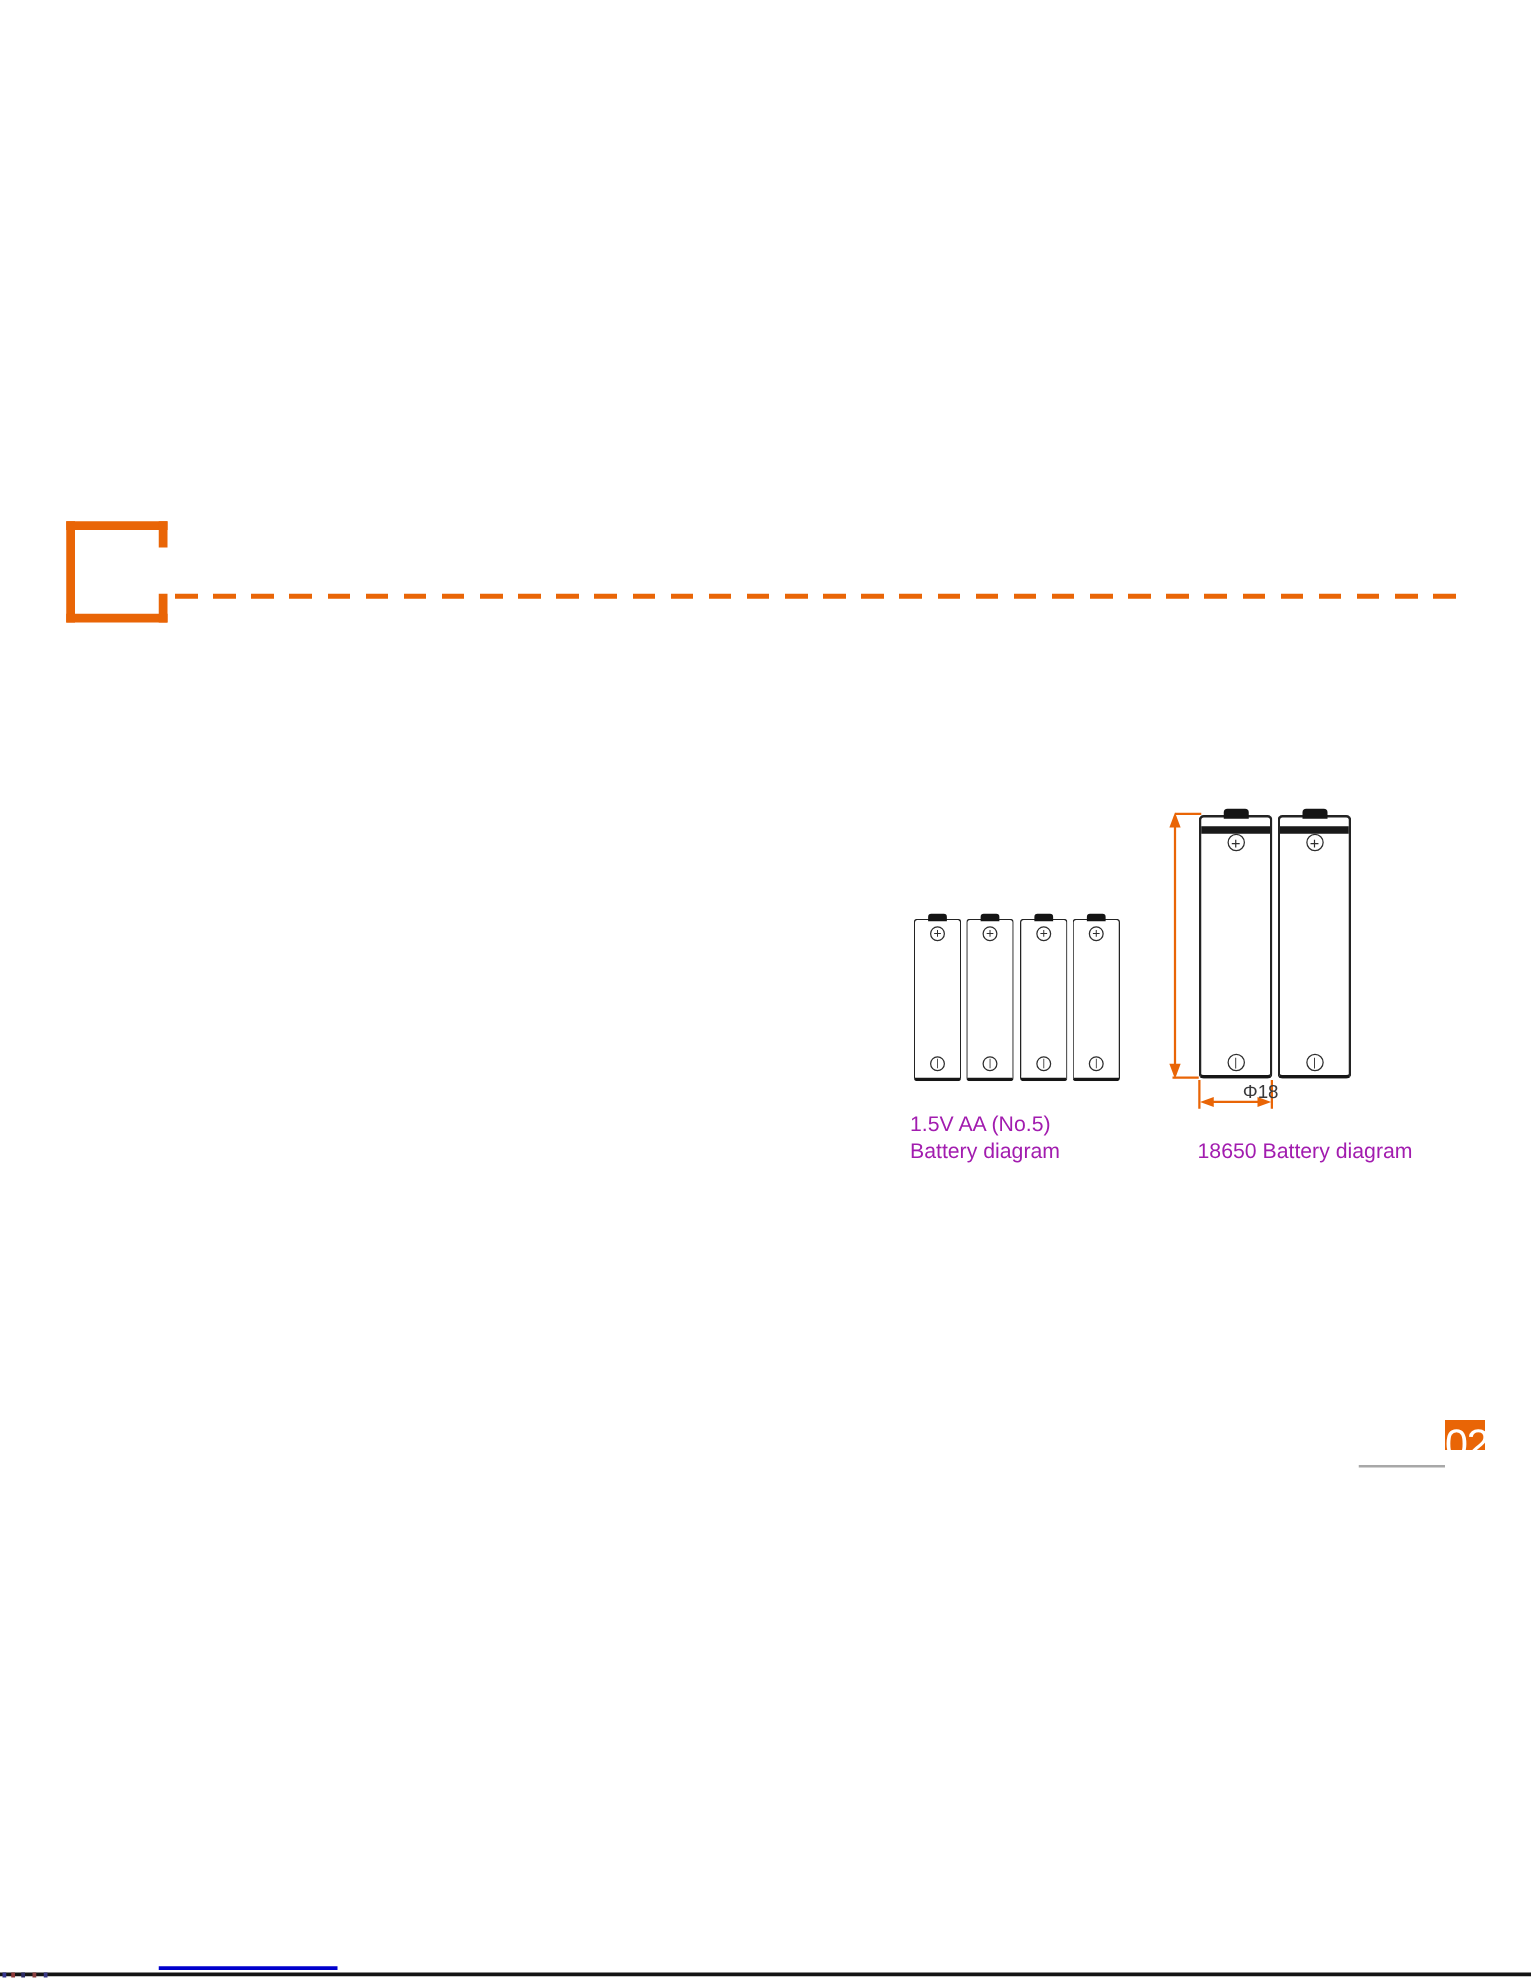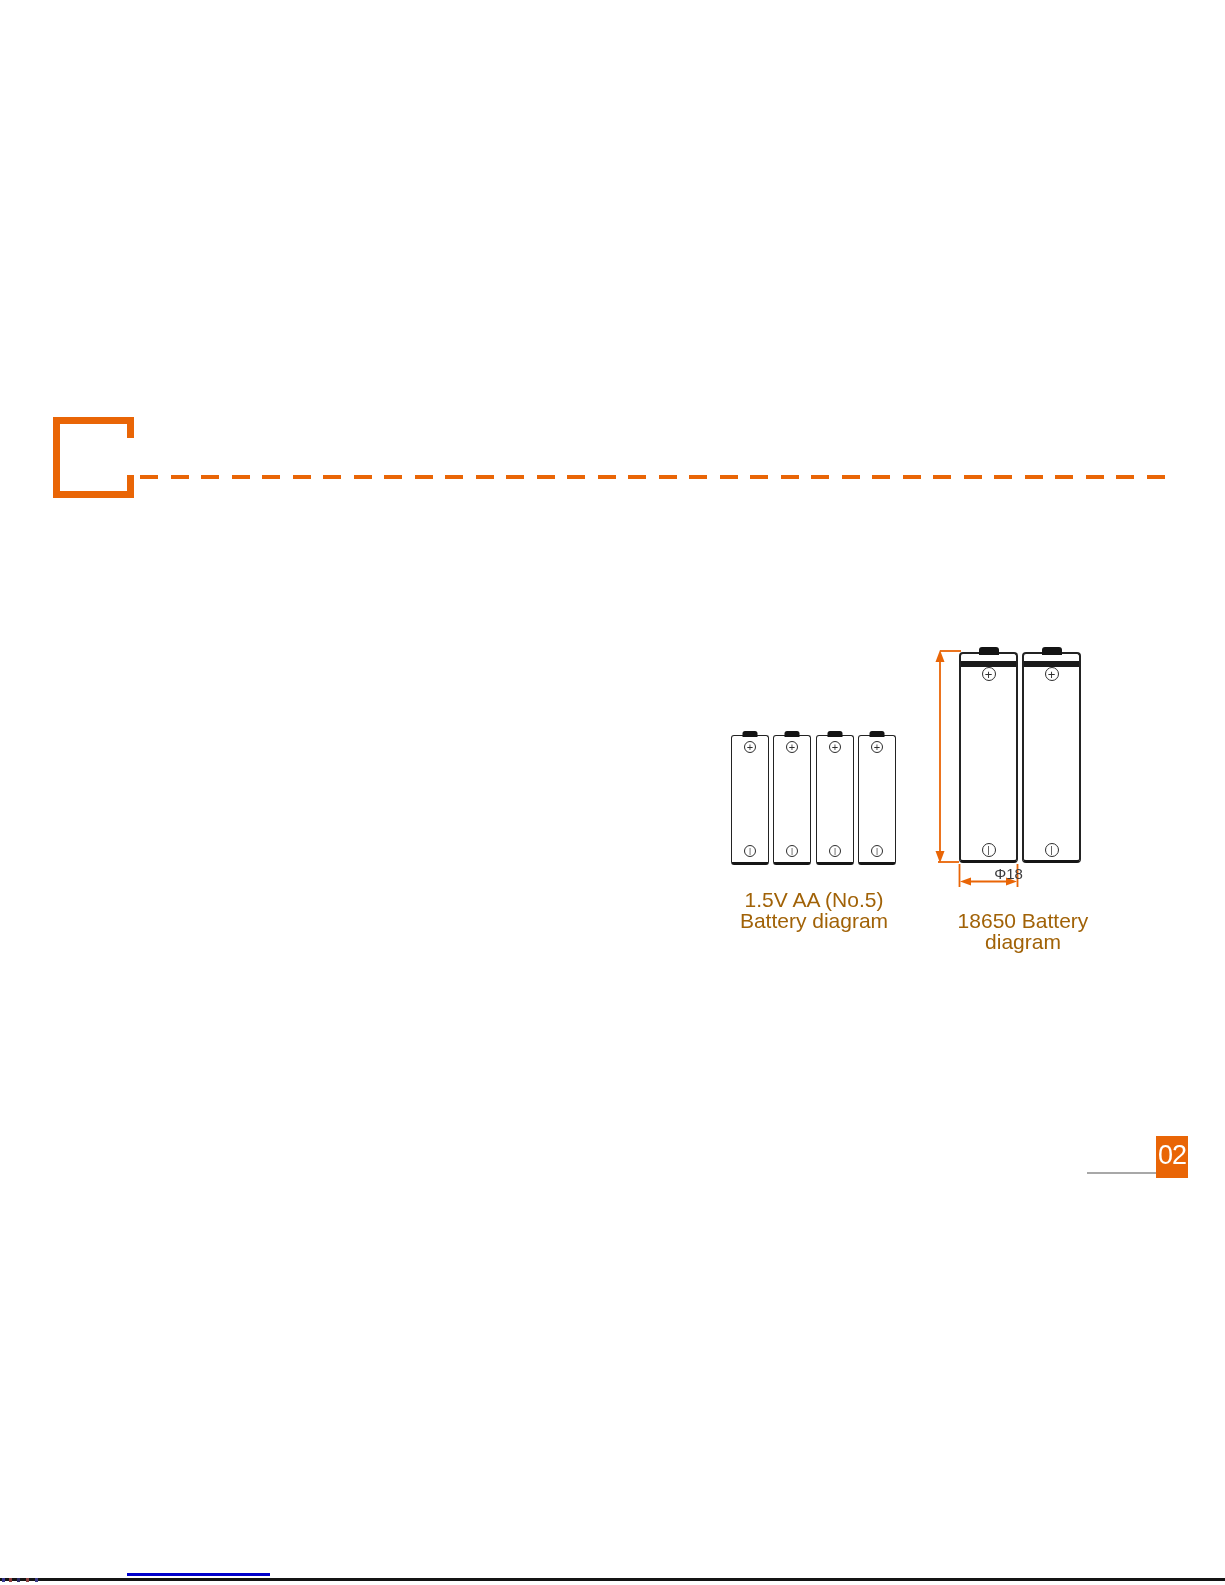--- a/index.html
+++ b/index.html
@@ -53,29 +53,29 @@
   
   .dim-svg { position:absolute; left:925px; top:640px; width:110px; height:255px; }
   .dim-svg line    { stroke:var(--accent); stroke-width:1.8; }
   .dim-svg polygon { fill:var(--accent); }
   .dia-label {
     position:absolute; left:958px; top:865px; width:61px; text-align:center;
     font-size:15px; color:#3a3a3c;margin-left:20px;
   }
 
   
-  .caption { position:absolute; text-align:center; font-size:21px; color:#a16207; line-height:21px; }
+  .caption { position:absolute; font-size:17px; color:#a21caf; line-height:21px; }
   .caption-aa    { left:728px; top:889px; width:172px; }
-  .caption-18650 { left:918px; top:910px; width:210px; }
+  .caption-18650 { left:958px; top:910px; width:210px; }
 
   
   .pagenum-rule { position:absolute; left:1087px; top:1172px; width:69px; height:1.6px; background:#a8a8a8; }
   .pagenum-badge {
-    position:absolute; left:1156px; top:1136px; width:32px; height:42px;
-    background:var(--accent); color:#ffffff; font-size:27px; line-height:38px;
+    position:absolute; left:1156px; top:1136px; width:32px; height:24px;
+    background:var(--accent); color:#ffffff; font-size:33px; line-height:38px;
     text-align:center; letter-spacing:-1px;
   }
 
   
   .link-underline { position:absolute; left:127px; top:1573px; width:143px; height:2.5px; background:var(--link); }
   .bottom-edge { position:absolute; left:0; top:1578px; width:1225px; height:3px; background:#141414; }
   .speck { position:absolute; top:1577.5px; width:3px; height:4px; }
   .sp1{ left:2px;  background:#36368f; } .sp2{ left:9px;  background:#8f3a3a; }
   .sp3{ left:17px; background:#2c2c66; } .sp4{ left:26px; background:#8a4040; }
   .sp5{ left:35px; background:#3a3a85; }

